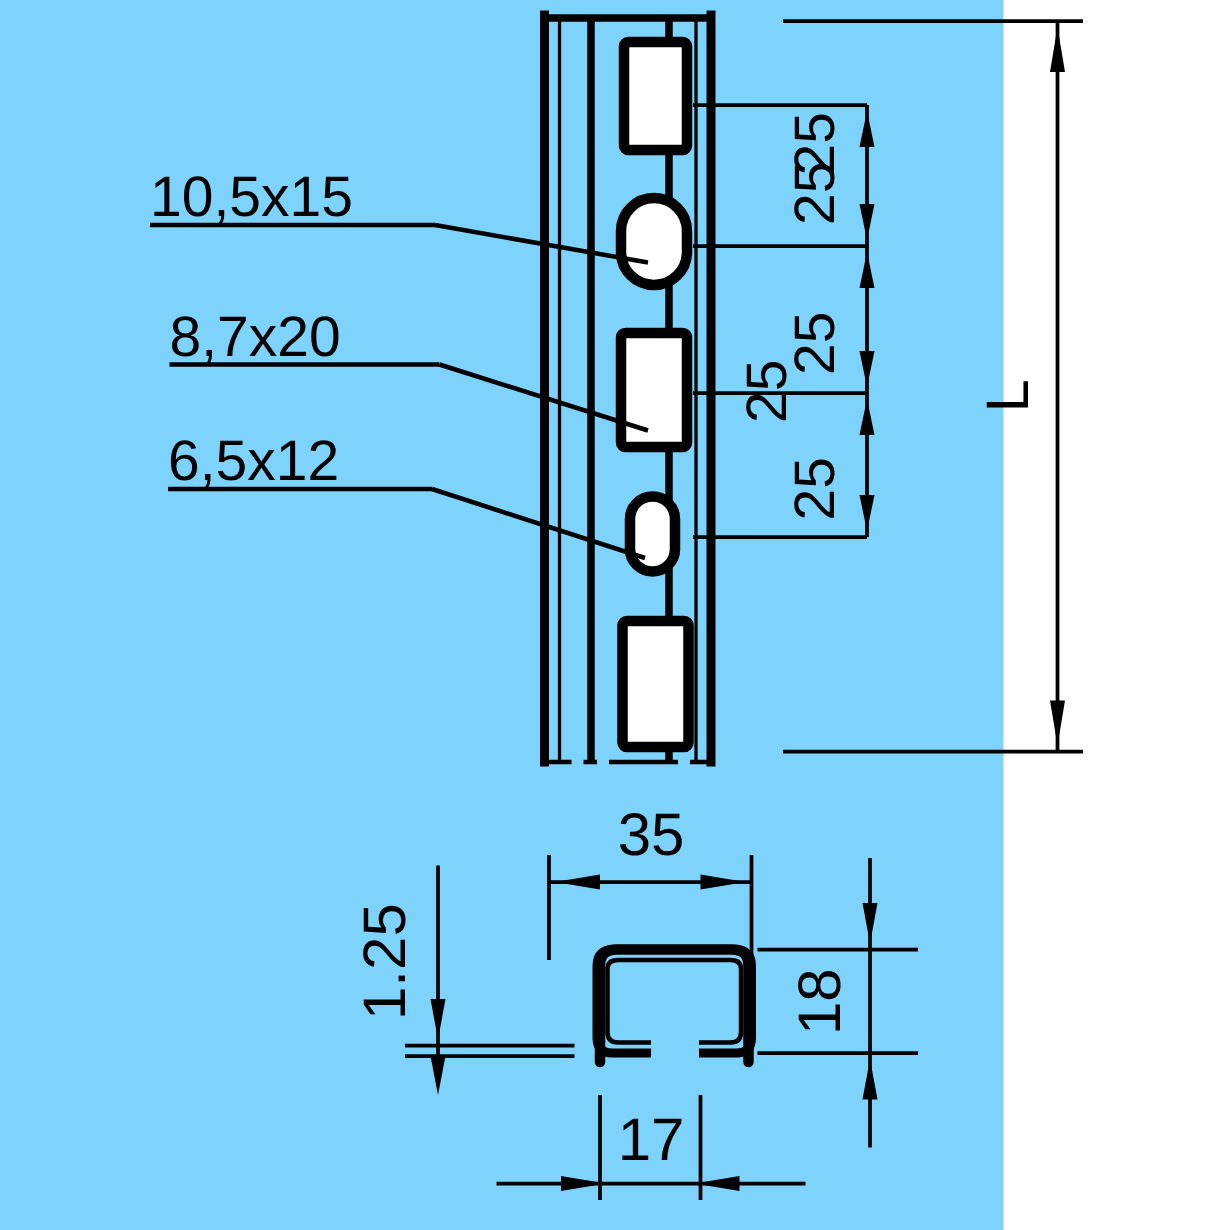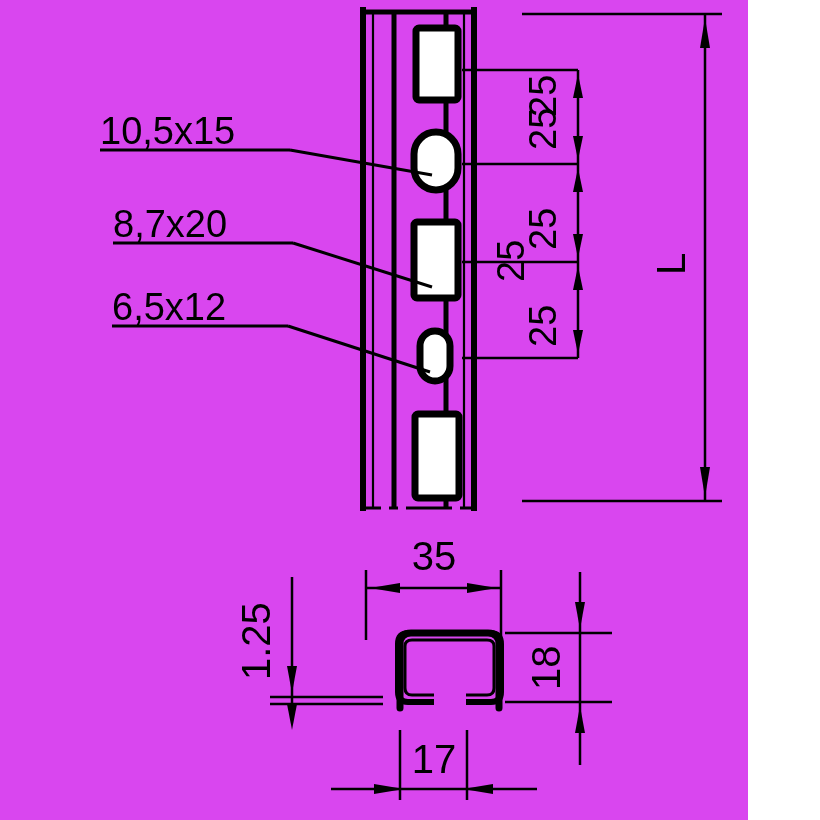--- a/index.html
+++ b/index.html
@@ -1,18 +1,18 @@
 <!DOCTYPE html>
 <html><head>
 <meta charset="utf-8">
 <style>
   html,body{margin:0;padding:0;background:#ffffff;}
   body{width:820px;height:820px;overflow:hidden;
        font-family:"Liberation Sans",sans-serif;color:#000;}
-  #sheet{position:relative;width:748px;height:820px;background:#d946ef;}
+  #sheet{position:relative;width:669px;height:820px;background:#7dd3fc;}
   svg{display:block;}
   .lbl{font-family:"Liberation Sans",sans-serif;fill:#000;}
 </style>
 </head>
 <body>
 
 <div id="sheet">
 <svg width="820" height="820" viewBox="0 0 820 820">
 
   <g>

